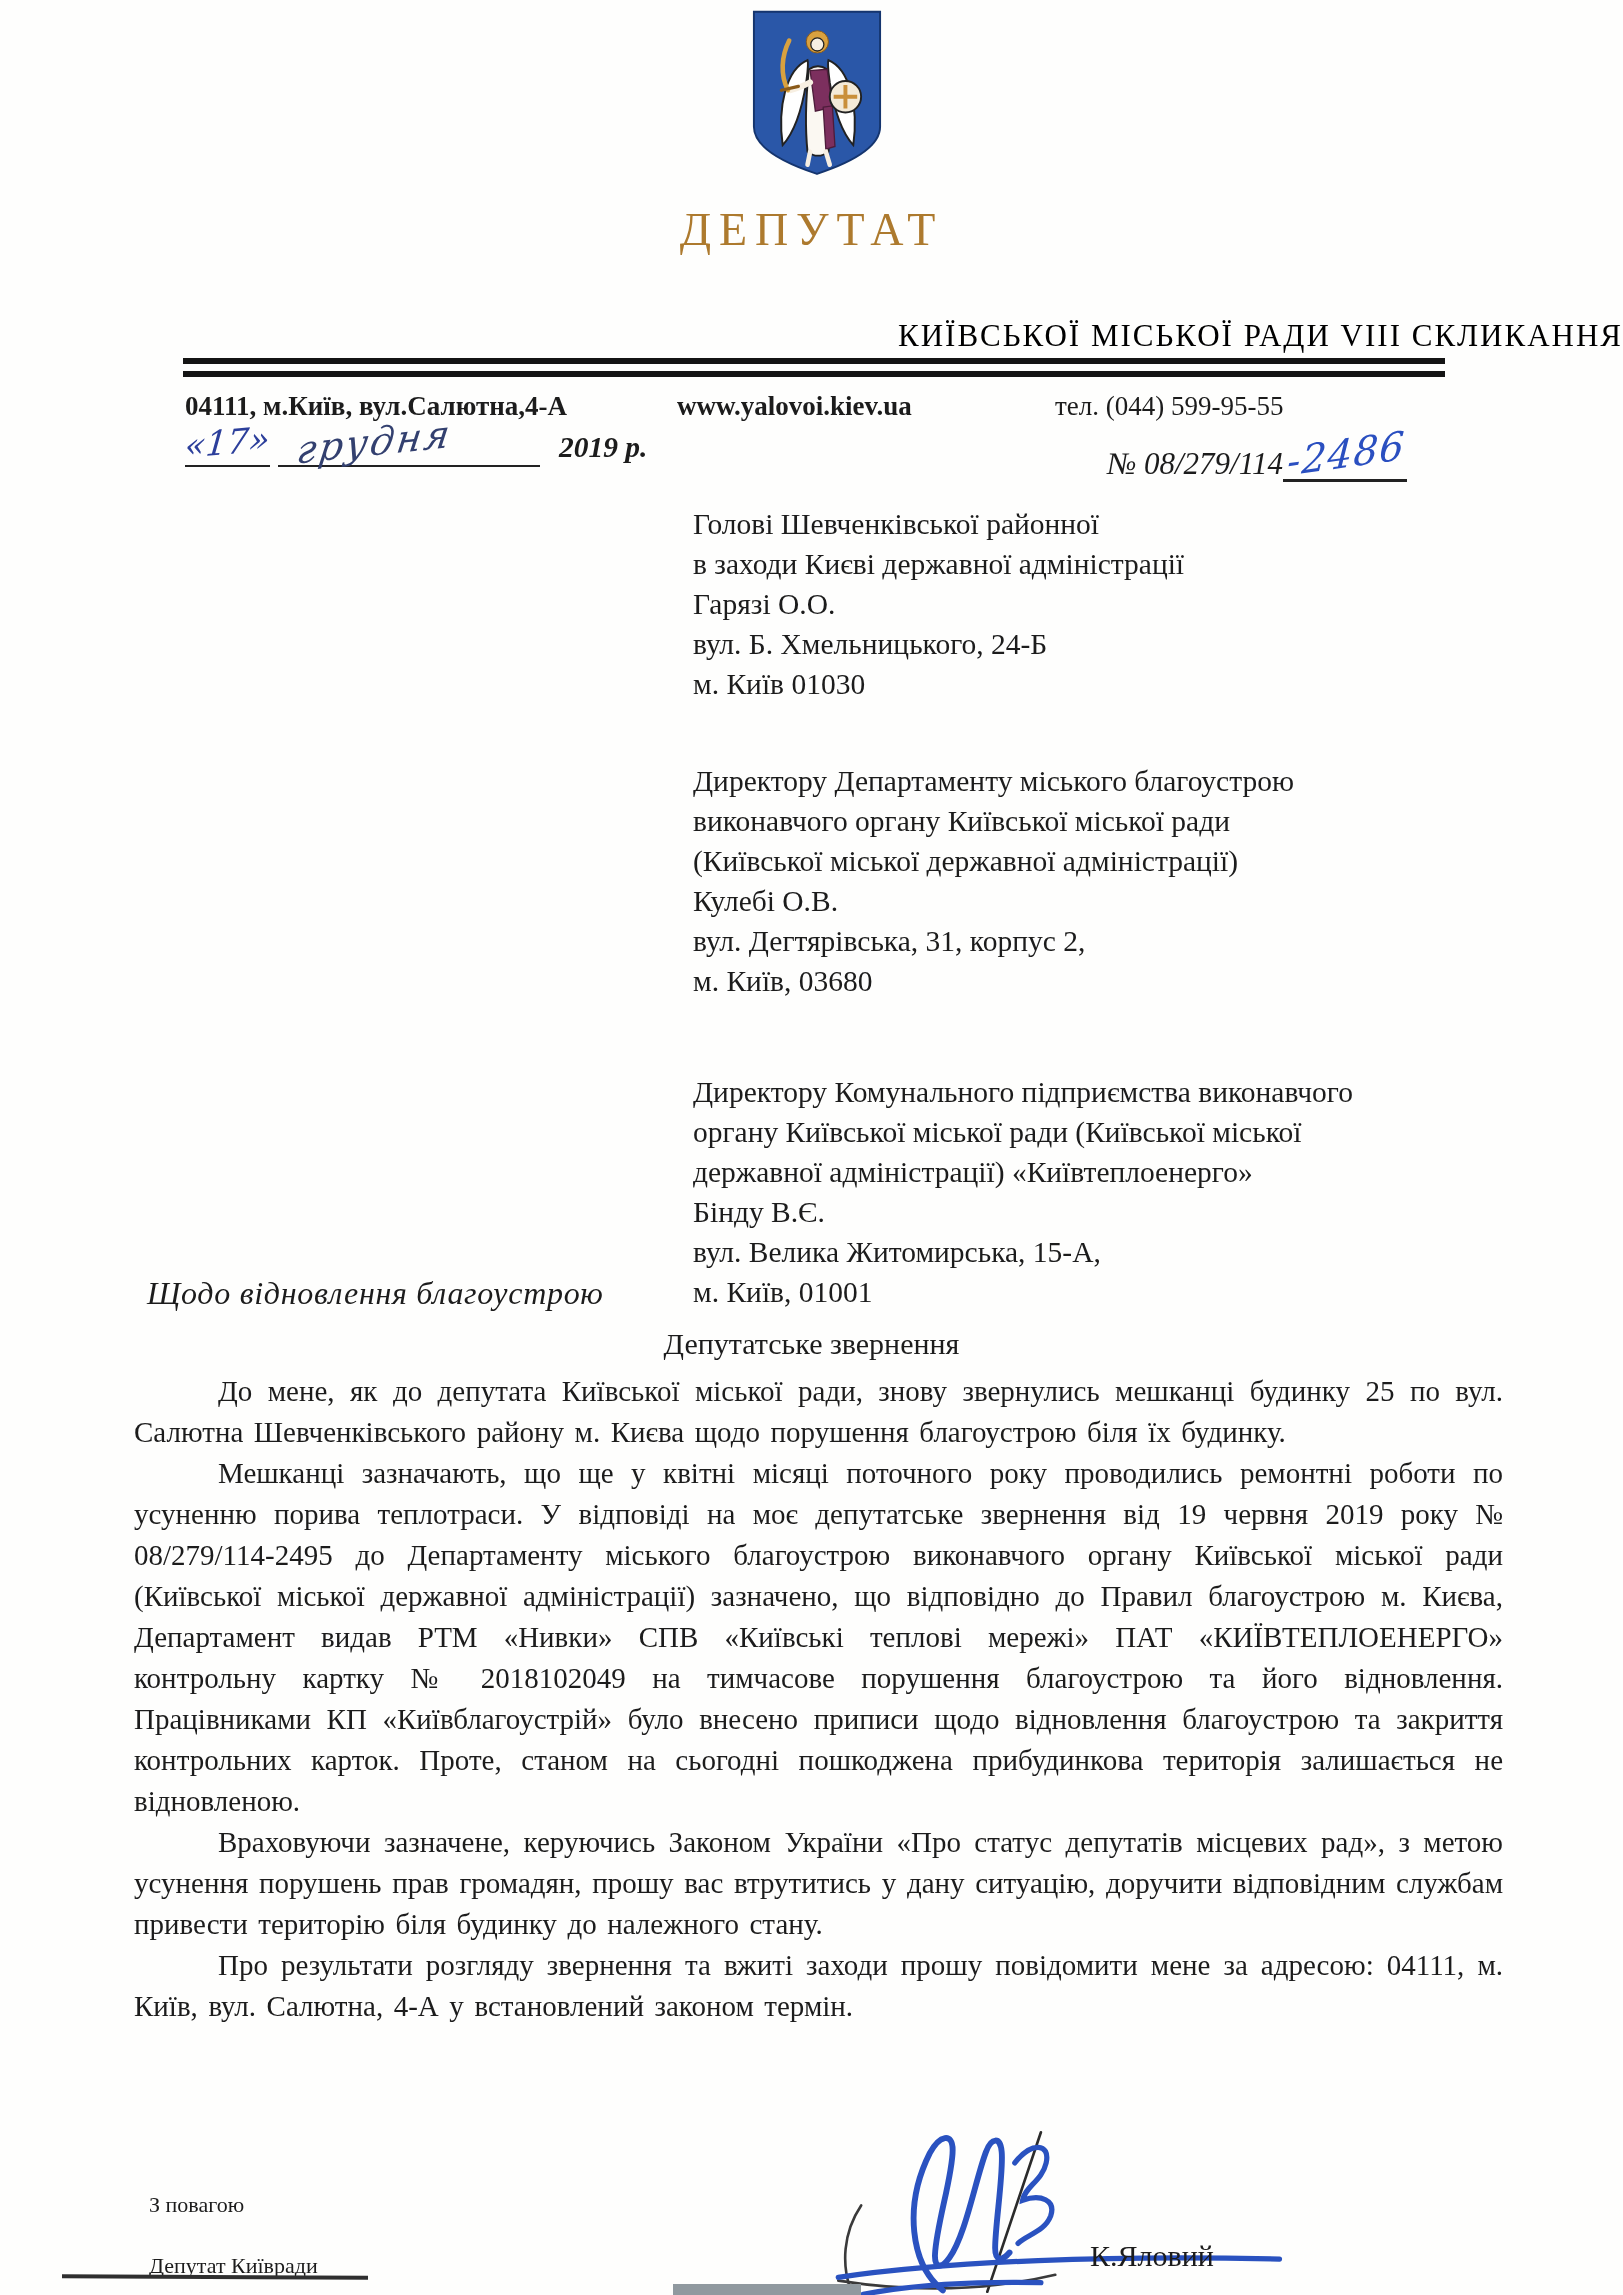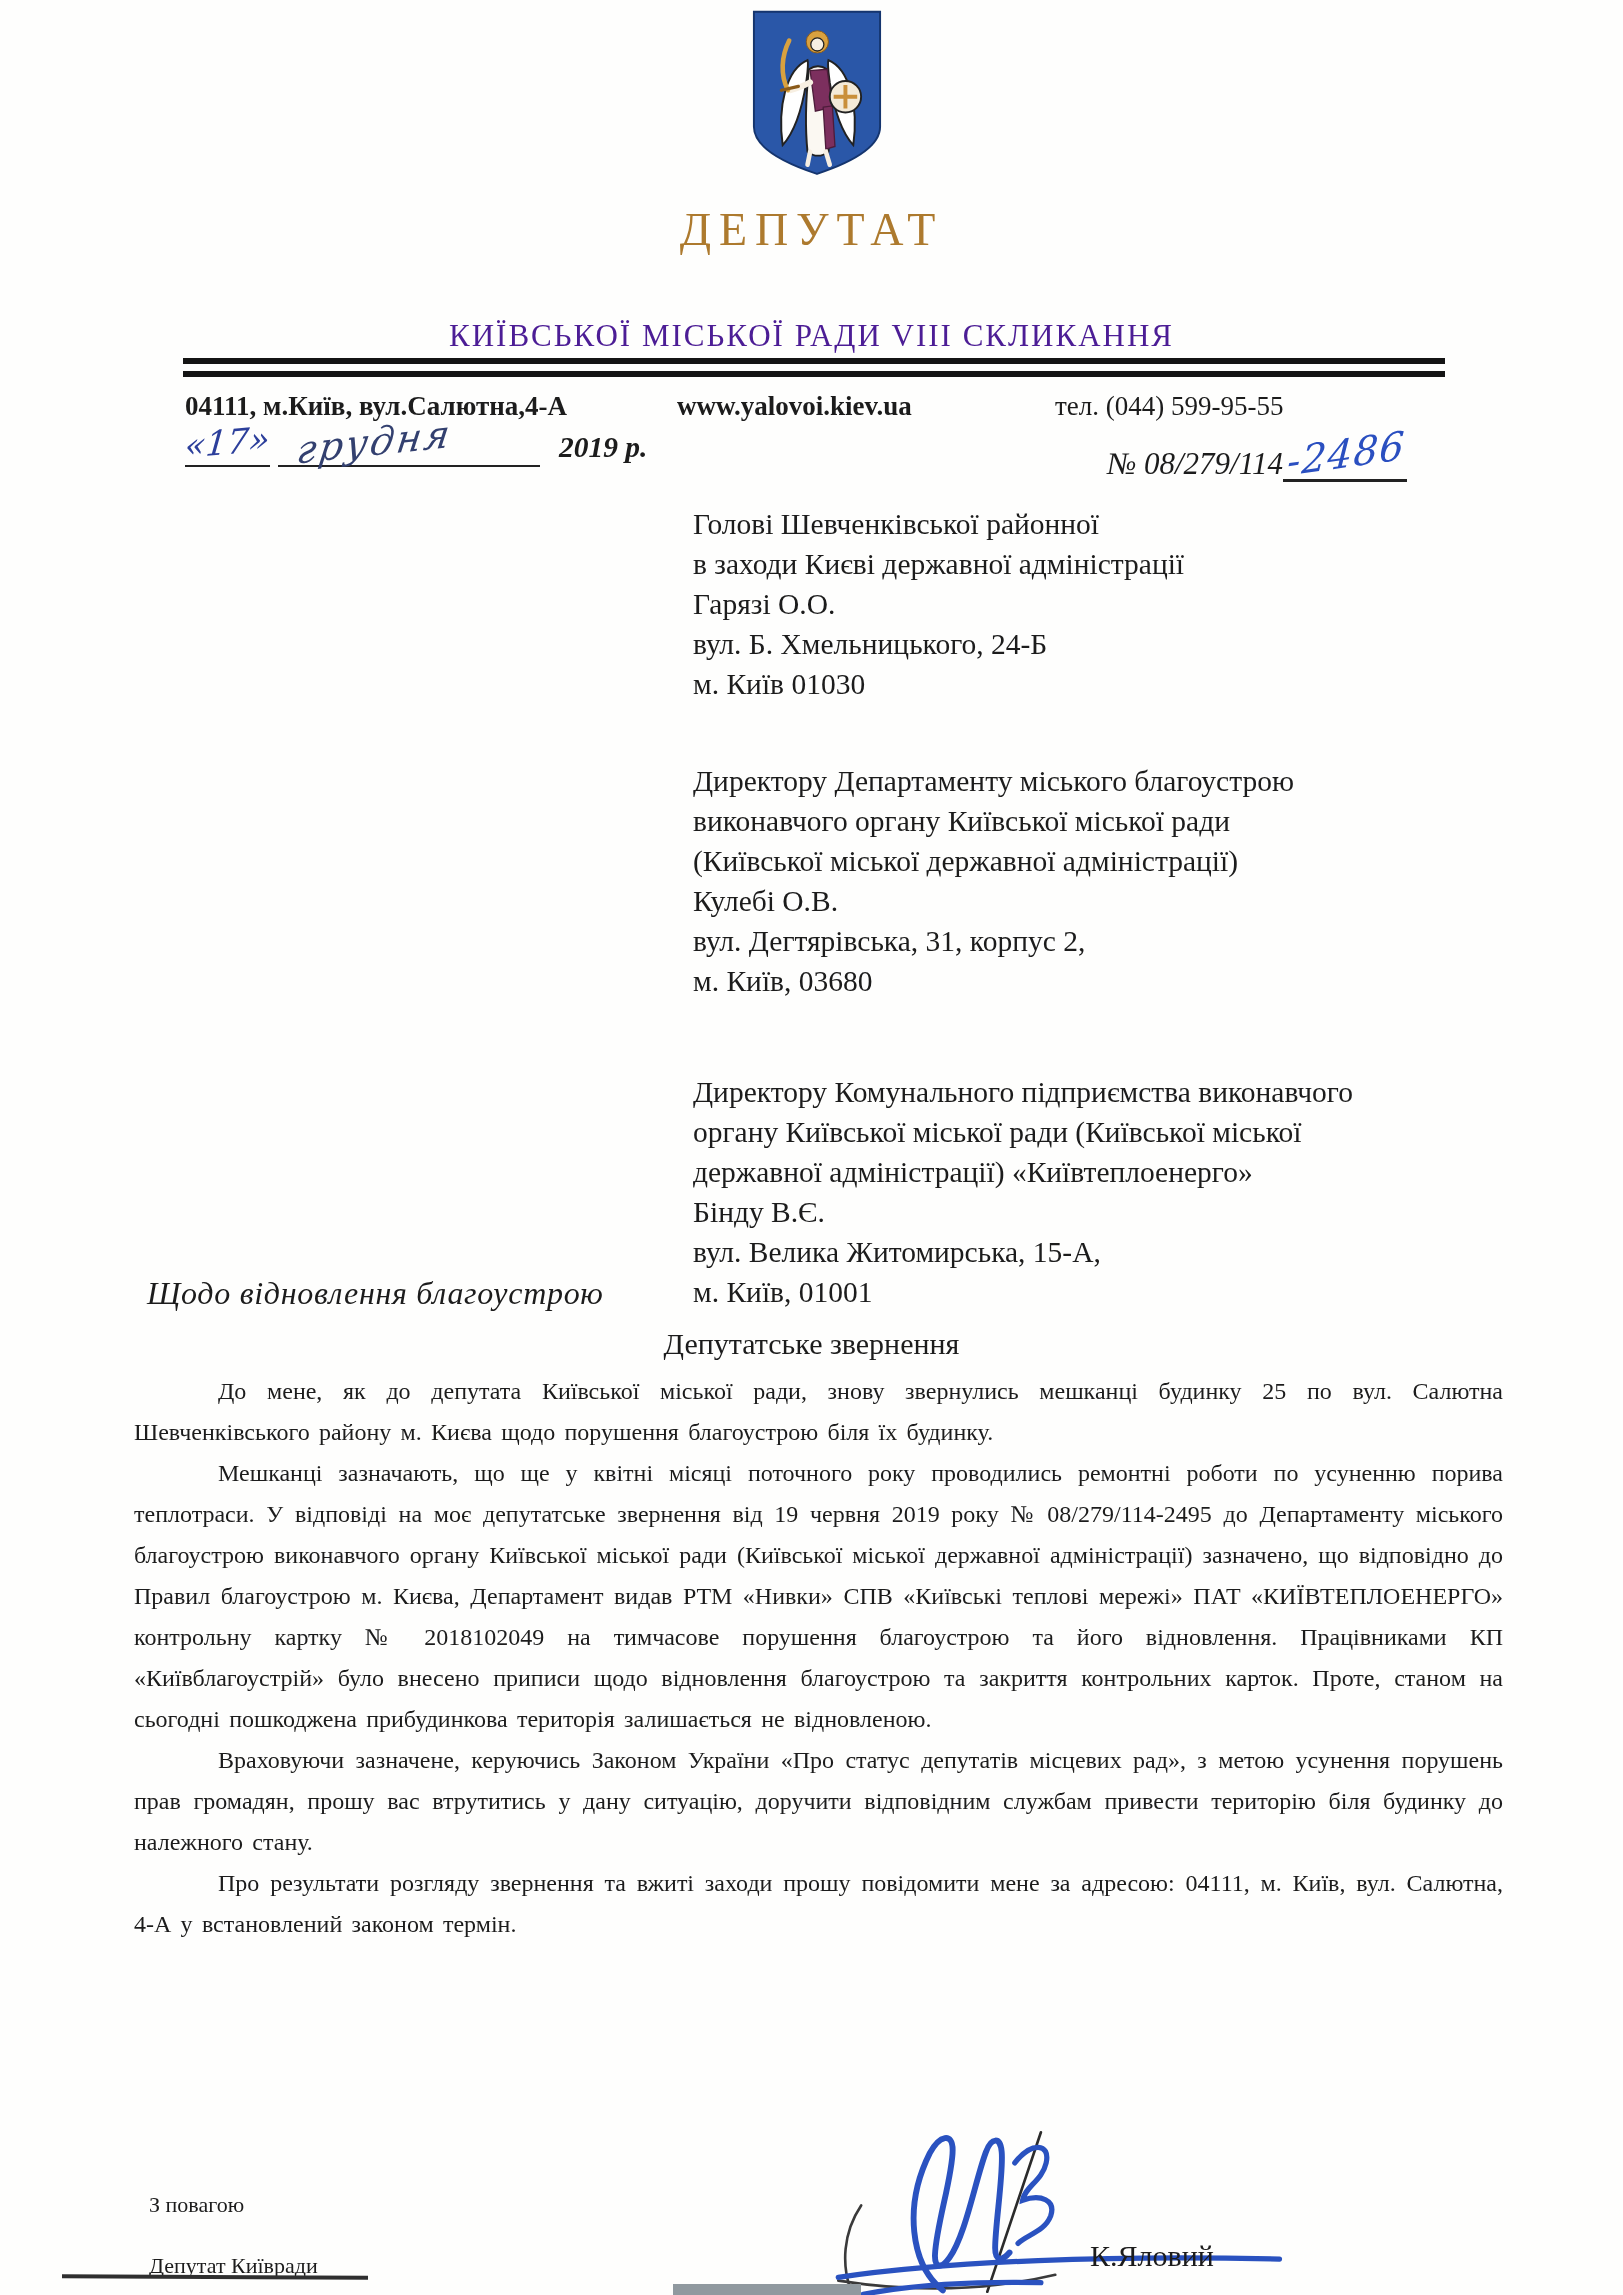--- a/index.html
+++ b/index.html
@@ -14,22 +14,22 @@
   }
   
   .emblem{position:absolute;left:750px;top:9.2px;width:134px;height:169px;}
   .doc-title{
     position:absolute;left:0;top:203px;width:100%;
     text-align:center;font-size:46px;letter-spacing:7.9px;
     color:#ad7a2e;font-weight:normal;
   }
   .doc-subtitle{
     position:absolute;left:0;top:318px;width:100%;
-    text-align:center;font-size:31px;letter-spacing:2px;
-    color:#4c1d95;
+    text-align:right;font-size:31px;letter-spacing:2px;
+    color:#000000;
   }
   .rule{position:absolute;left:183px;width:1262px;height:5.9px;background:#141414;}
   .rule-1{top:358px;}
   .rule-2{top:371px;}
   .contact-item{position:absolute;top:391px;font-size:27px;white-space:nowrap;}
   .c-address{left:185px;font-weight:bold;text-align:right;}
   .c-web{left:677px;font-weight:bold;}
   .c-phone{left:1055px;}
   
   .date-line{position:absolute;left:185px;top:425px;font-size:29.5px;white-space:nowrap;}
@@ -57,21 +57,21 @@
   
   .recipient{position:absolute;left:693px;font-size:29.5px;line-height:40px;white-space:nowrap;}
   .r1{top:504px;}
   .r2{top:761px;}
   .r3{top:1072px;}
   
   .subject{position:absolute;left:147px;top:1275px;font-size:32px;font-style:italic;letter-spacing:0.7px;}
   .doc-heading{position:absolute;left:0;top:1327px;width:100%;text-align:center;font-size:30px;}
   .body-block{
     position:absolute;left:134px;top:1371px;width:1369px;
-    font-size:24px;line-height:41px;text-align:justify;
+    font-size:29px;line-height:41px;text-align:justify;
   }
   .body-block p{margin:0;text-indent:84px;word-spacing:3.3px;}
   
   .closing{position:absolute;left:149px;top:2174px;font-size:22px;line-height:61px;}
   .signee{position:absolute;left:1090px;top:2239px;font-size:30px;}
   .sig-svg{position:absolute;left:622px;top:2127px;width:694px;height:168px;}
   
   .artifact-line{position:absolute;left:62px;top:2275px;width:306px;height:3.9px;background:#2f2f2f;transform:rotate(0.3deg);}
   .artifact-box{position:absolute;left:673px;top:2284px;width:188px;height:11.8px;background:#90999f;}
 </style>

